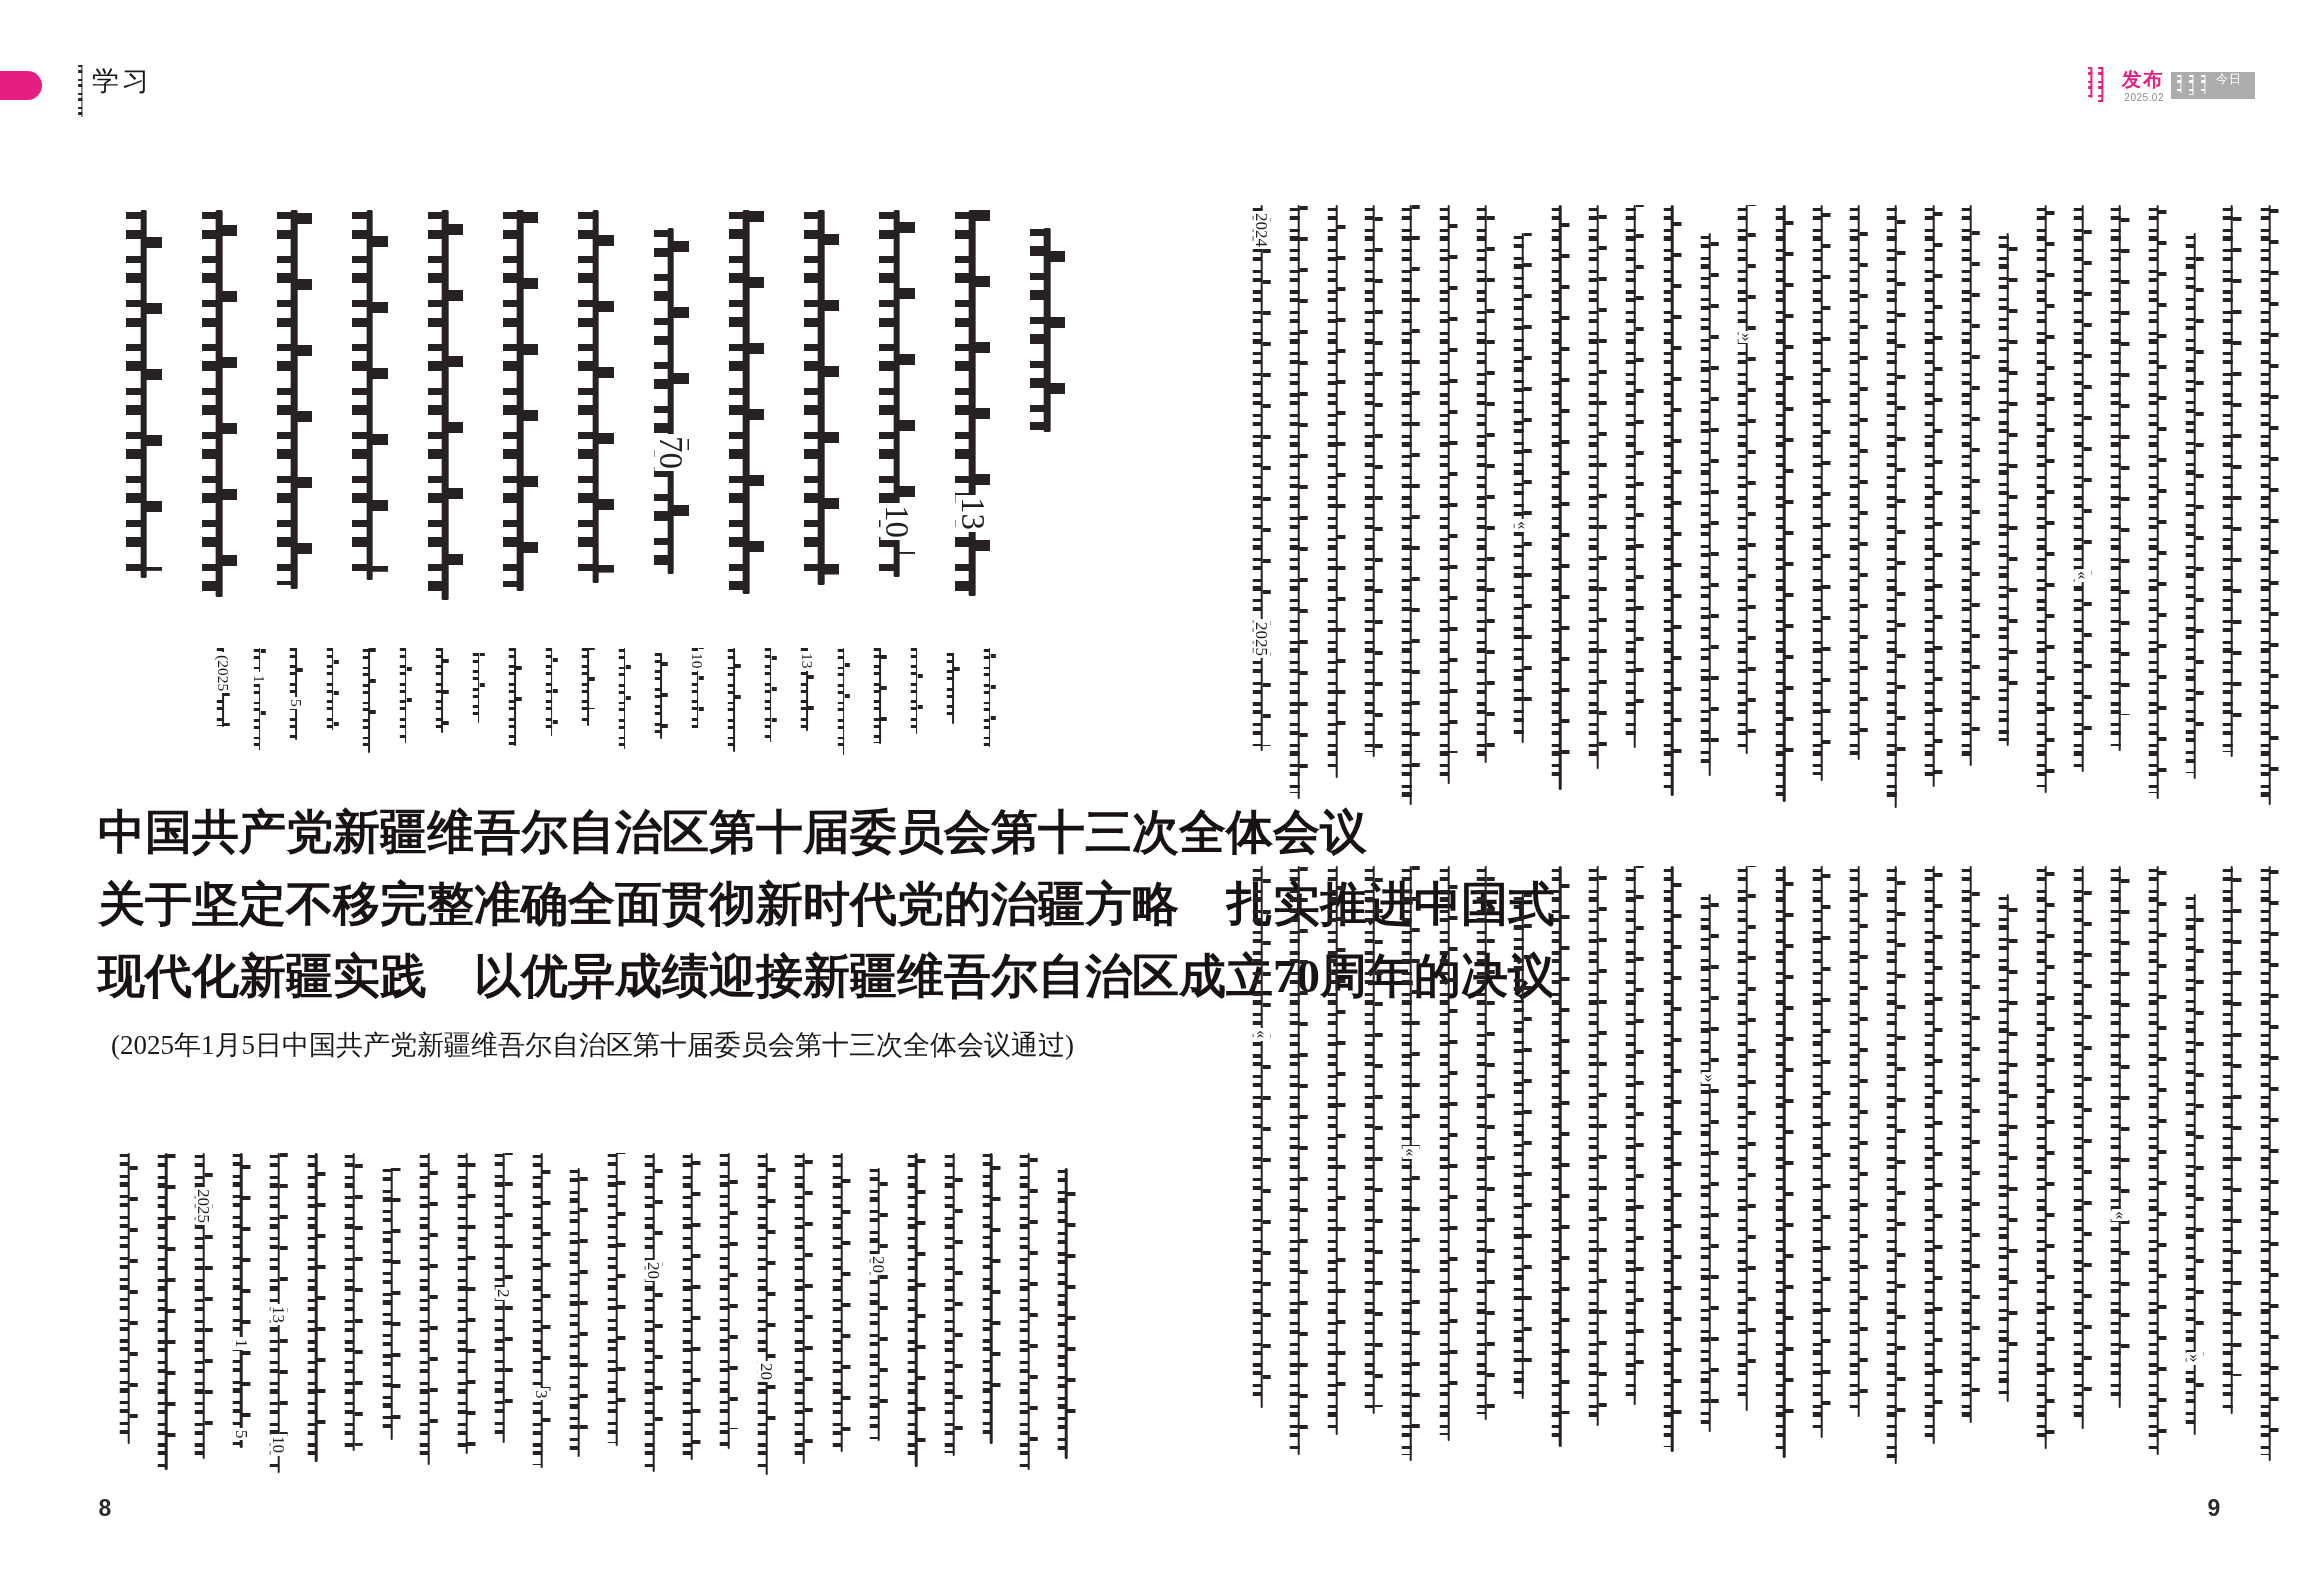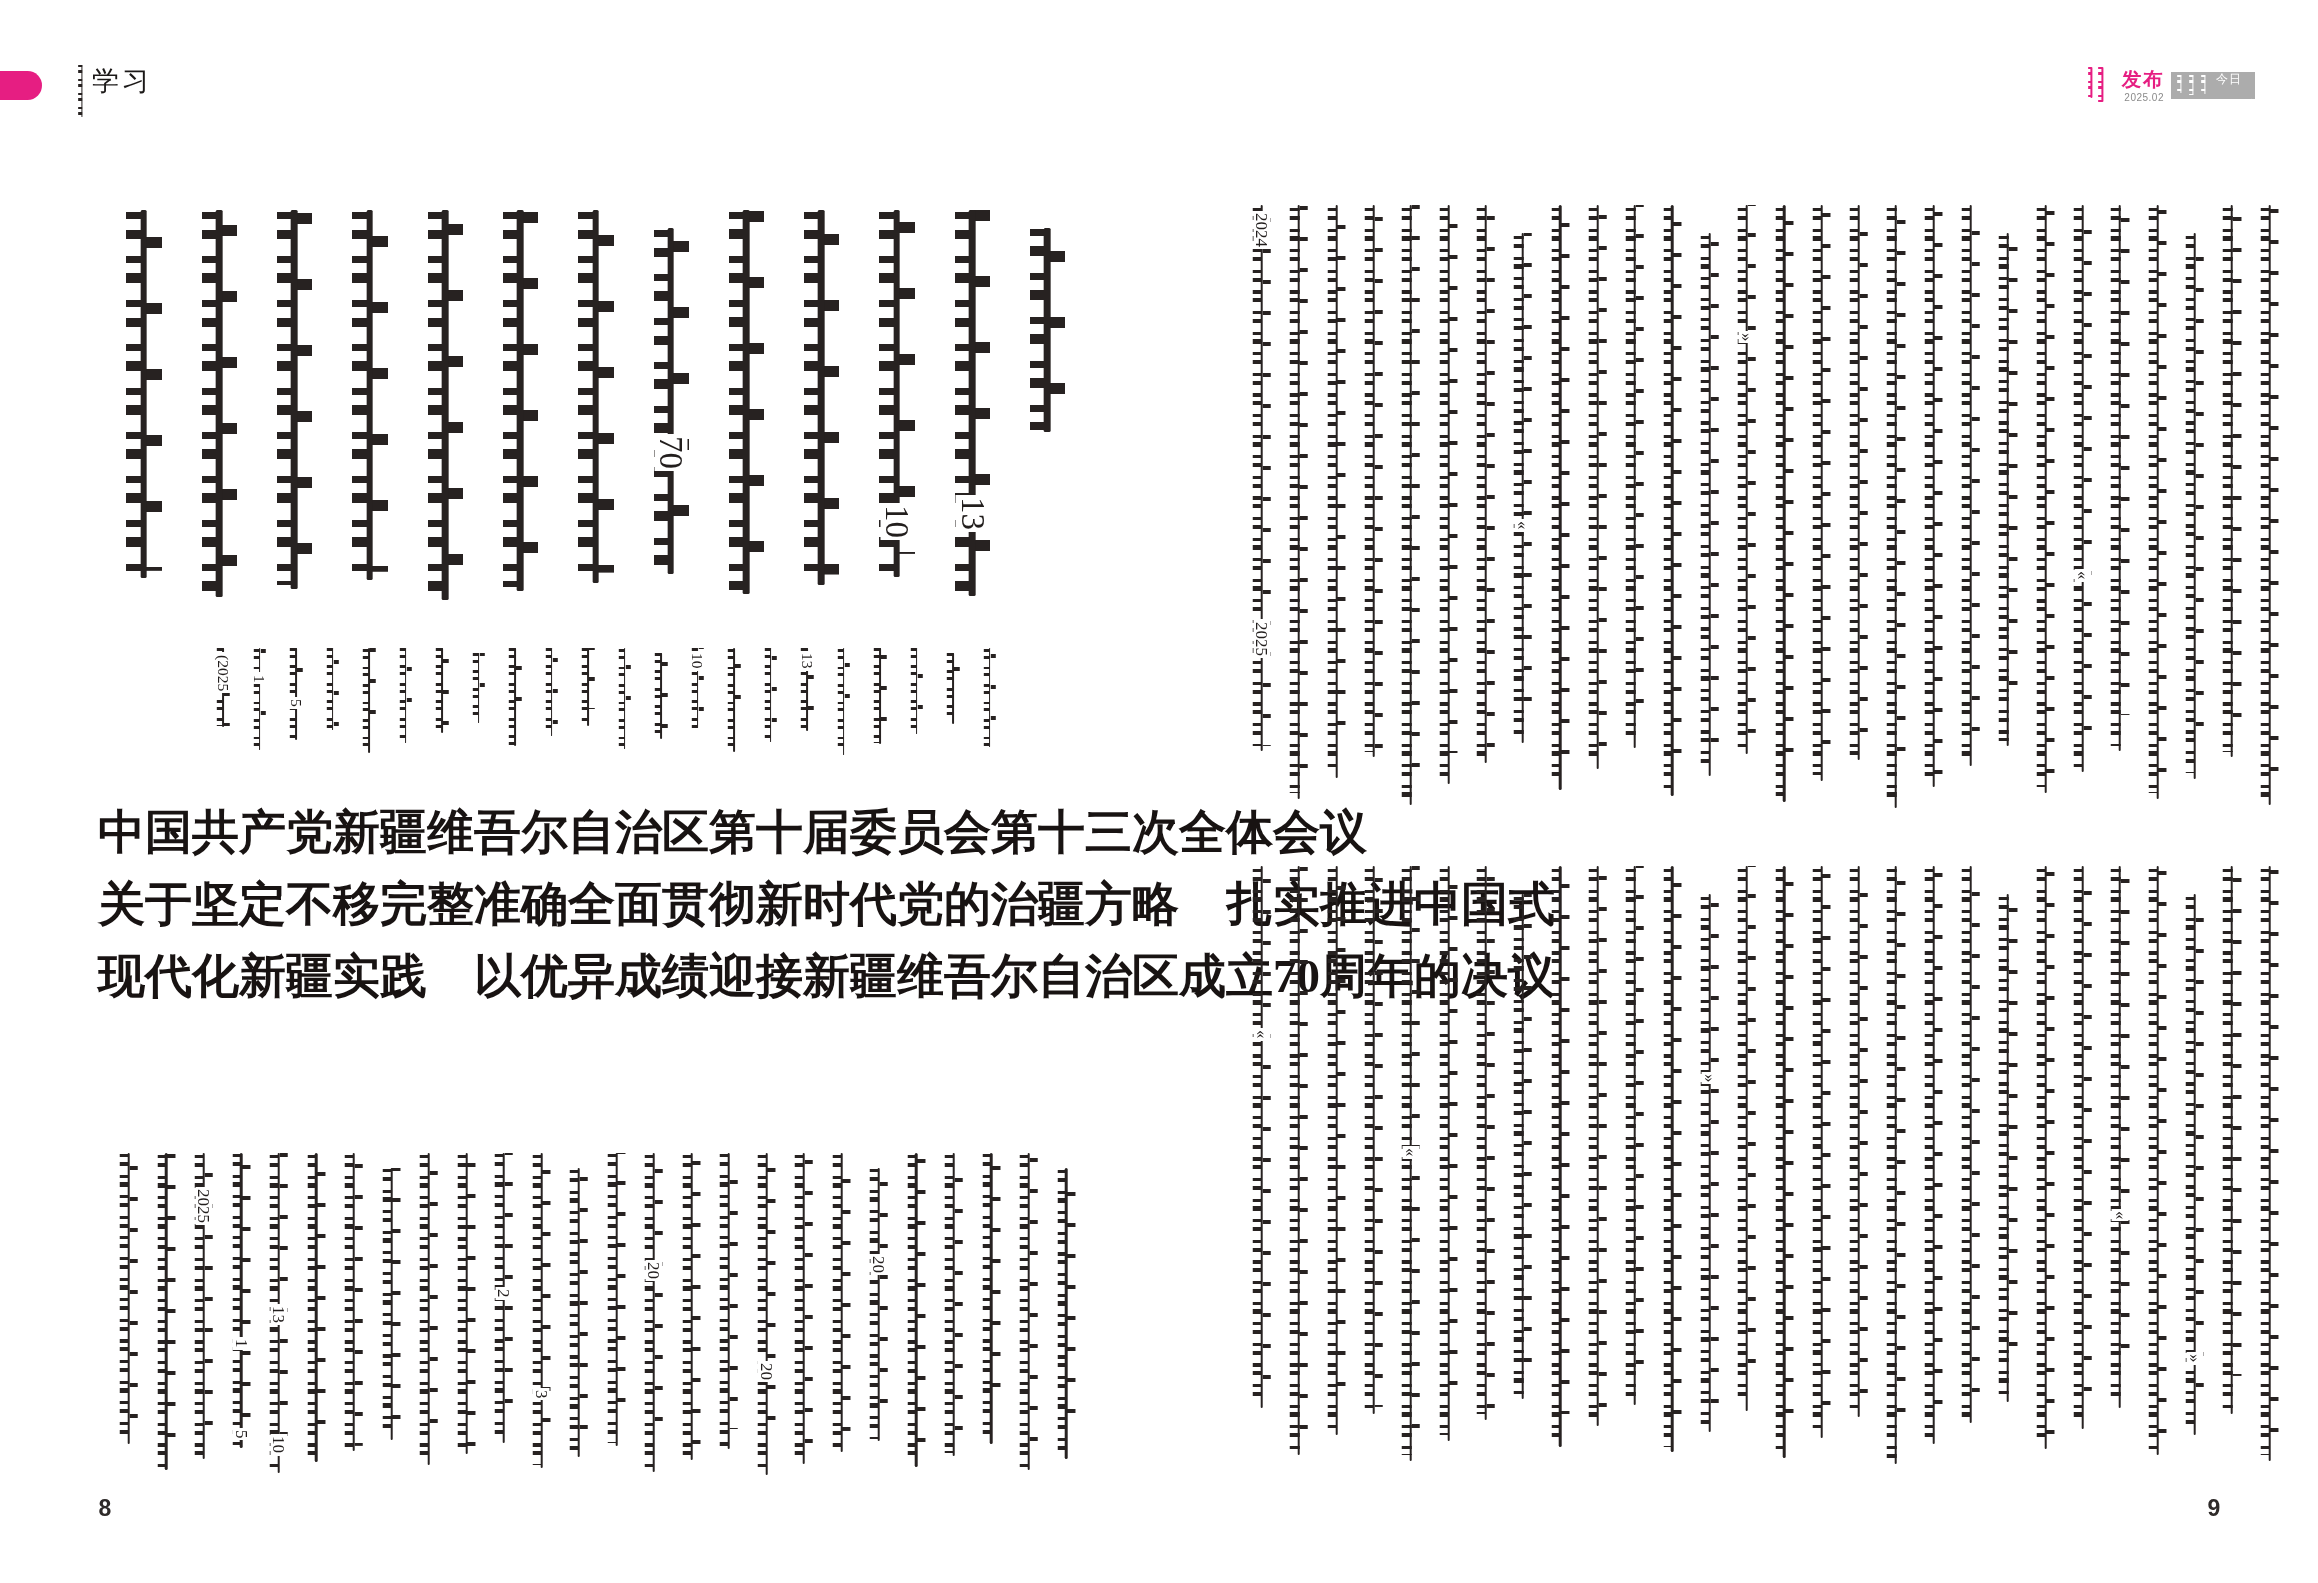--- a/index.html
+++ b/index.html
@@ -118,20 +118,21 @@
         <span class="mnum" style="left: 6.81818%; top: 22%;">1</span>
         <span class="mnum" style="left: 11.3636%; top: 44%;">5</span>
         <span class="mnum" style="left: 61.3636%; top: 3%;">10</span>
         <span class="mnum" style="left: 75%; top: 3%;">13</span>
       </div>
 
     <div class="headline">
       <div class="hl">中国共产党新疆维吾尔自治区第十届委员会第十三次全体会议</div>
       <div class="hl">关于坚定不移完整准确全面贯彻新时代党的治疆方略　扎实推进中国式</div>
       <div class="hl">现代化新疆实践　以优异成绩迎接新疆维吾尔自治区成立70周年的决议</div>
+      <div class="dateline">(2025年1月5日中国共产党新疆维吾尔自治区第十届委员会第十三次全体会议通过)</div>
     </div>
 
     <div class="mblock b-body" style="left:110px;top:1153px;width:975px;height:335px;">
         <div class="mcol" style="left: 1.92308%; top: 0%; height: 87.88%; background-position: right 0px;"></div>
         <div class="mcol" style="left: 5.76923%; top: 0%; height: 95.56%; background-position: right -12px;"></div>
         <div class="mcol" style="left: 9.61538%; top: 0%; height: 92.2%; background-position: right -24px;"></div>
         <div class="mcol" style="left: 13.4615%; top: 0%; height: 88.84%; background-position: right -1px;"></div>
         <div class="mcol" style="left: 17.3077%; top: 0%; height: 96.52%; background-position: right -13px;"></div>
         <div class="mcol" style="left: 21.1538%; top: 0%; height: 93.16%; background-position: right -25px;"></div>
         <div class="mcol" style="left: 25%; top: 0%; height: 89.8%; background-position: right -2.1px;"></div>

